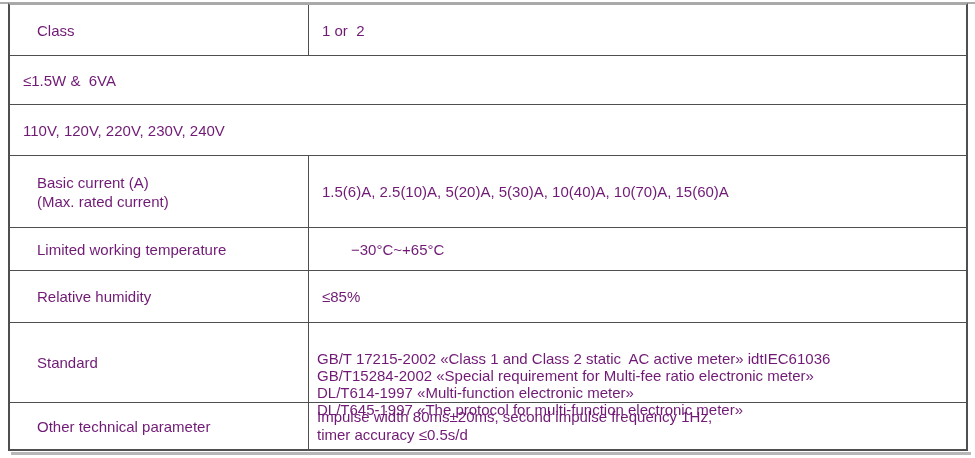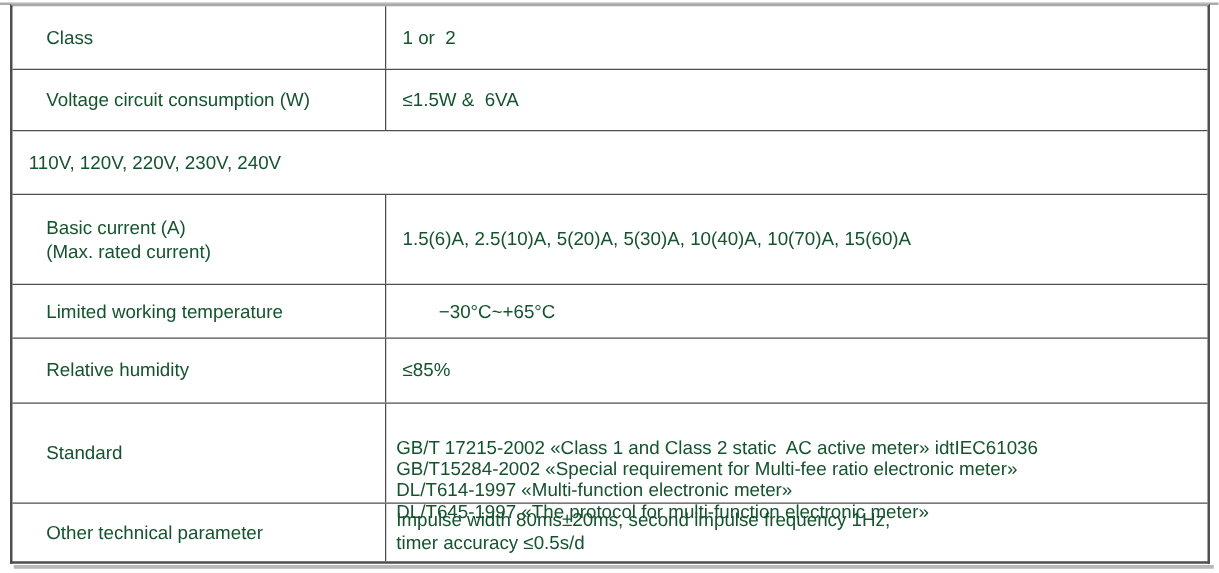--- a/index.html
+++ b/index.html
@@ -6,21 +6,21 @@
     margin: 0;
     padding: 0;
     background: #ffffff;
   }
   .page {
     position: relative;
     width: 975px;
     height: 458px;
     background: #ffffff;
     font-family: "Liberation Sans", "DejaVu Sans", sans-serif;
-    color: #14532d;
+    color: #701a75;
     overflow: hidden;
   }
   
   .top-rule {
     position: absolute;
     left: 0;
     top: 2px;
     width: 975px;
     height: 2px;
     background: #ababab;
@@ -103,21 +103,20 @@
   <div class="top-rule"></div>
 
   <div class="spec-table">
 
     <div class="row h-r1">
       <div class="cell label">Class</div>
       <div class="cell value">1 or  2</div>
     </div>
 
     <div class="row h-r2">
-      <div class="cell label">Voltage circuit consumption (W)</div>
       <div class="cell value">≤1.5W &amp;  6VA</div>
     </div>
 
     <div class="row h-r3">
       <div class="cell value">110V, 120V, 220V, 230V, 240V</div>
     </div>
 
     <div class="row h-r4">
       <div class="cell label">Basic current (A)
 (Max. rated current)</div>

